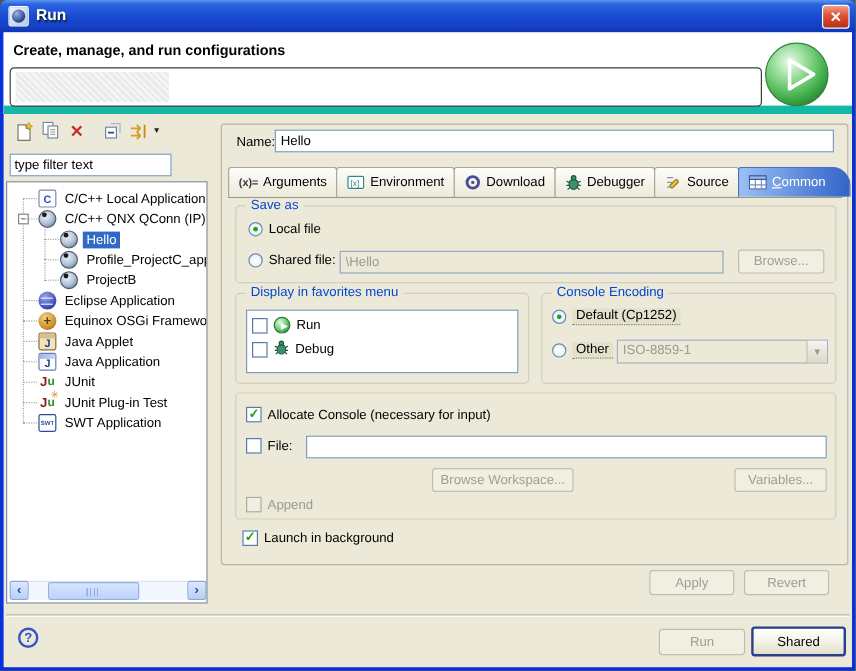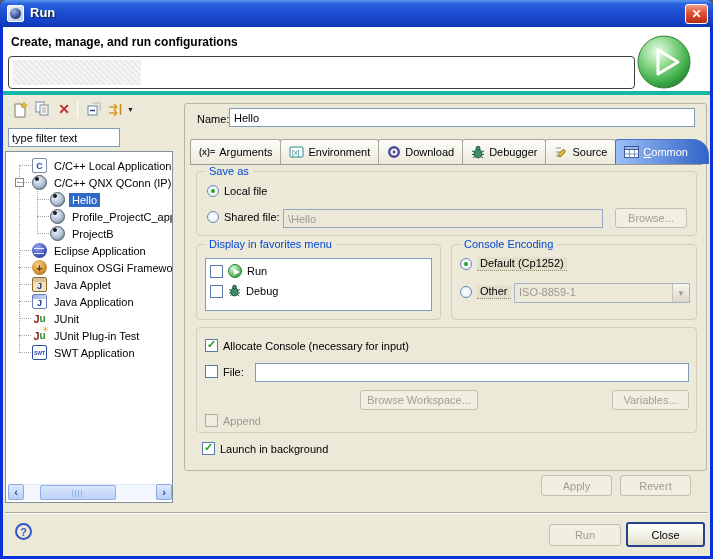--- a/index.html
+++ b/index.html
@@ -26,35 +26,35 @@
     text-shadow:1px 1px 1px #123; }
   #close-btn {
     position:absolute; right:5px; top:4px; width:23px; height:20px; border-radius:3px;
     background:linear-gradient(180deg,#f0a088 0%,#e2563a 40%,#c83a20 80%,#b03018 100%);
     border:1px solid #fff; color:#fff; font-weight:bold; font-size:12px;
     display:flex; align-items:center; justify-content:center; cursor:pointer;
   }
   
   #body { position:absolute; left:3px; top:27px; right:3px; bottom:3px; background:#ece9d8; }
   
-  #hdr { position:absolute; left:0; top:0; right:0; height:68px; background:#fff; border-bottom:4px solid #14b8a6; }
+  #hdr { position:absolute; left:0; top:0; right:0; height:68px; background:#fff; border-bottom:7px solid #14b8a6; }
   #hdr-title { position:absolute; left:8px; top:8px; font-weight:bold; font-size:12px; }
   #msgbox { position:absolute; left:5px; top:29px; width:627px; height:33px; background:#fff;
     border:1px solid #3c3c3c; border-radius:4px; }
   #msg-blur { position:absolute; left:4px; top:3px; width:128px; height:25px;
     background:repeating-linear-gradient(45deg,#eaeaea 0 2px,#f5f5f5 2px 4px); }
   #run-sphere { position:absolute; left:632px; top:6px; width:58px; height:58px; }
   
   .tb-btn { position:absolute; top:72px; width:20px; height:20px; display:flex; align-items:center;
     justify-content:center; cursor:pointer; }
   #tb-sep { position:absolute; left:74px; top:74px; width:1px; height:17px; background:#b2ae9e;
     border-right:1px solid #fff; }
   #del-x { color:#c22e2e; font-weight:bold; font-size:14px; line-height:1; }
   #tb-caret { position:absolute; left:124px; top:79px; font-size:7px; color:#222; cursor:pointer; }
-  #filter-input { position:absolute; left:5px; top:101px; width:112px; height:19px;
+  #filter-input { position:absolute; left:5px; top:101px; width:135px; height:19px;
     border:1px solid #7f9db9; background:#fff; font-family:"Liberation Sans",sans-serif;
     font-size:11px; padding:0 3px; }
   #tree {
     position:absolute; left:2px; top:124px; width:168px; height:352px;
     background:#fff; border:1px solid #828f9c; overflow:hidden;
   }
   .vguide { position:absolute; width:0; border-left:1px dotted #a8a8a8; }
   #guide-root { left:13px; top:13px; height:188px; }
   #guide-child { left:31px; top:39px; height:43px; }
   #expander { position:absolute; left:9px; top:26px; width:9px; height:9px; background:#fff;
@@ -451,16 +451,16 @@
       </div>
     </div>
 
     <span id="apply-btn" class="btn-dis">Apply</span>
     <span id="revert-btn" class="btn-dis">Revert</span>
 
     <div id="sep-bottom"></div>
 
     <span id="help-btn">?</span>
     <span id="run-btn" class="btn-dis">Run</span>
-    <span id="close-main-btn">Close</span>
+    <span id="close-main-btn">Shared</span>
 
   </div>
 </div>
 
 </body></html>

